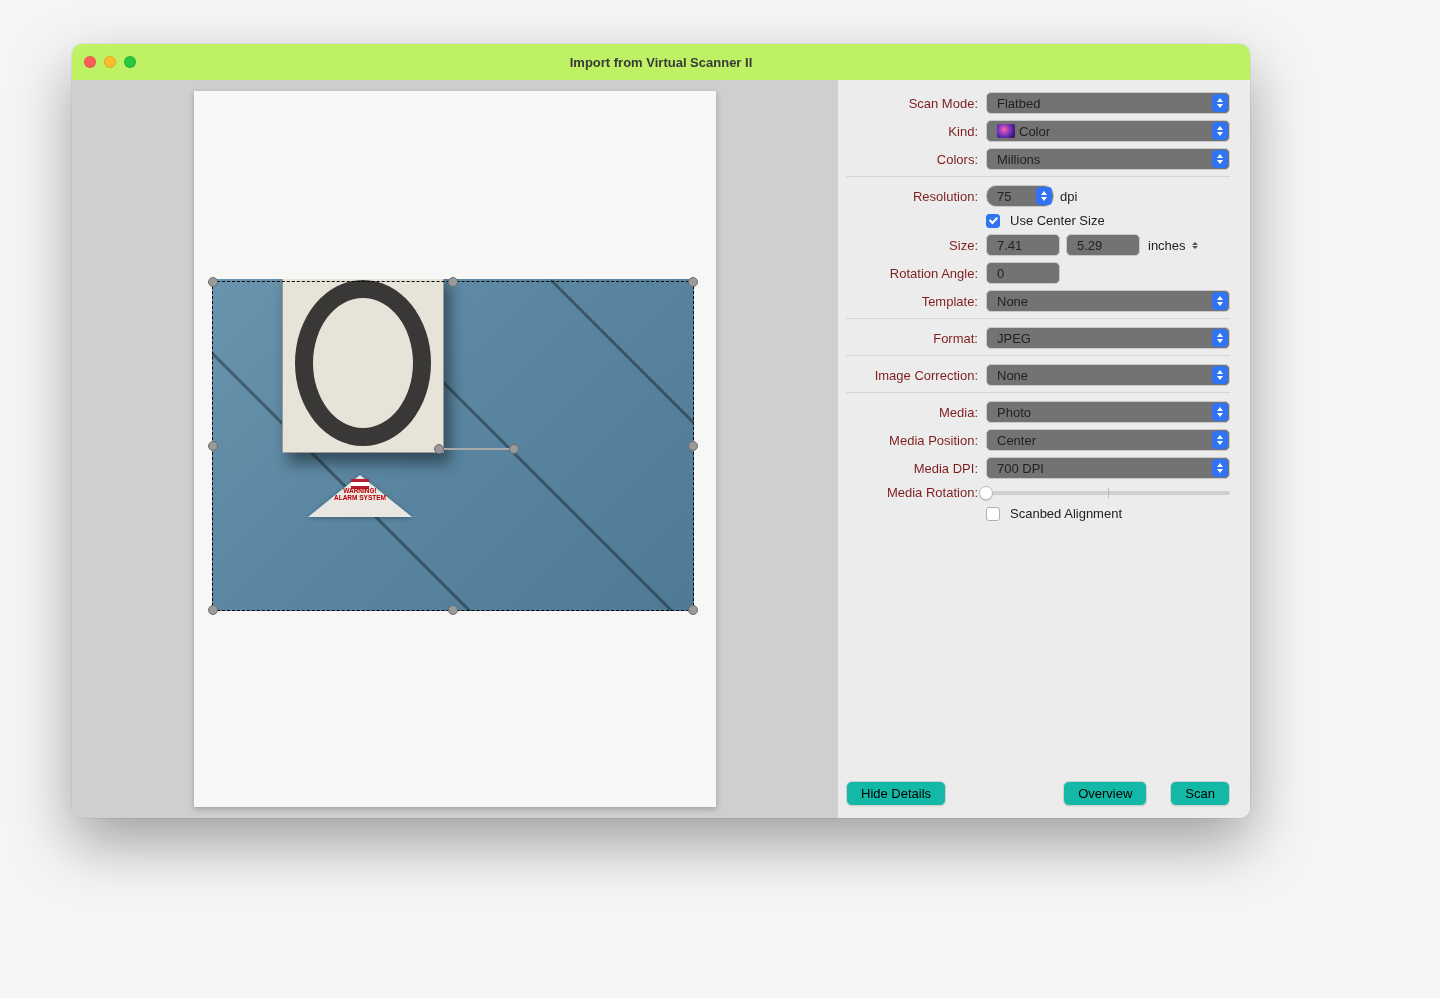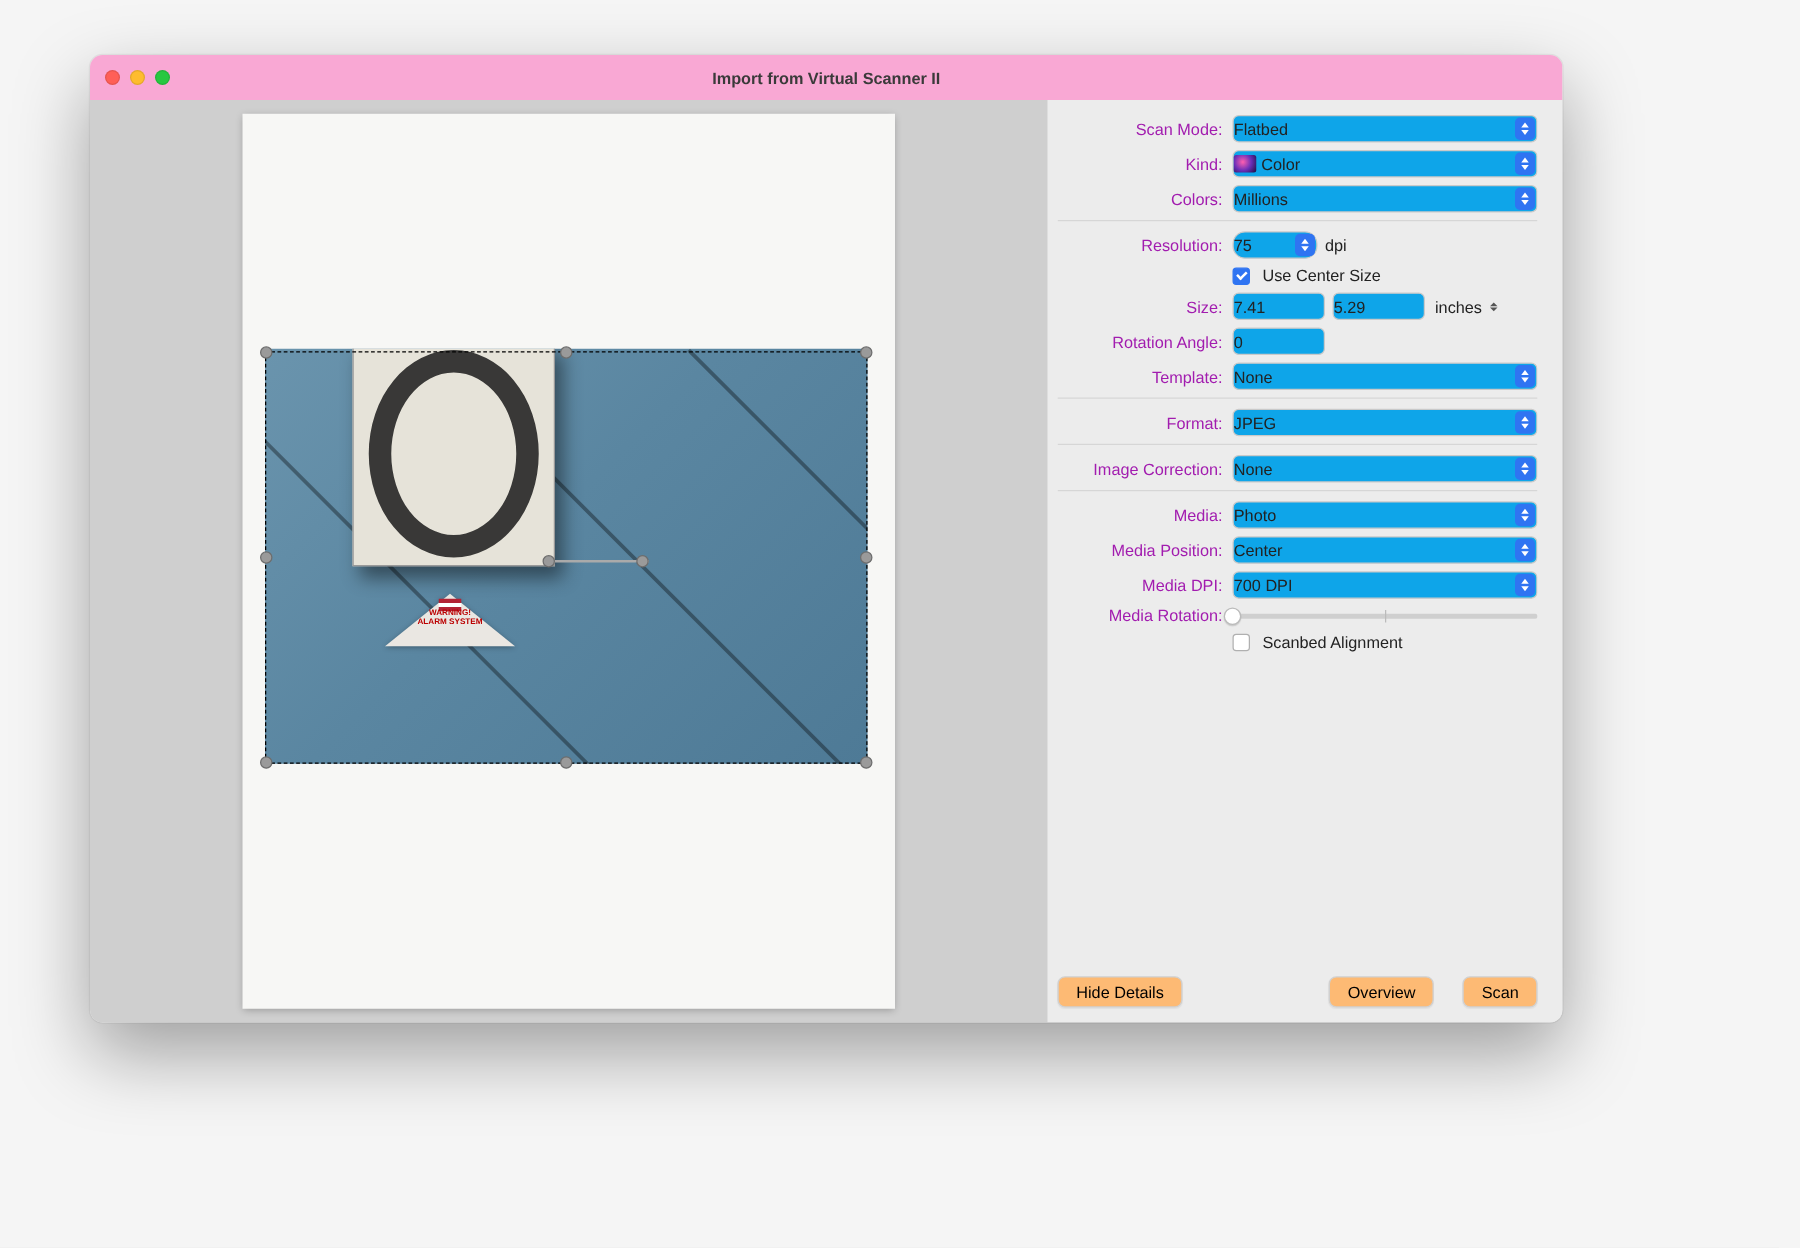--- a/index.html
+++ b/index.html
@@ -21,21 +21,21 @@
     overflow: hidden;
     display: flex;
     flex-direction: column;
   }
   .titlebar {
     height: 36px;
     display: flex;
     align-items: center;
     padding: 0 12px;
     position: relative;
-    background: #f9a8d4;
+    background: #bef264;
     flex-shrink: 0;
     justify-content: flex-end;
   }
   .traffic {
     display: flex; gap: 8px;
     position: absolute; left: 12px; top: 12px;
   }
   .traffic .dot {
     width: 12px; height: 12px; border-radius: 50%;
   }
@@ -192,32 +192,32 @@
   }
   .row {
     display: flex;
     align-items: center;
     margin-bottom: 6px;
   }
   .label {
     width: 140px;
     text-align: right;
     padding-right: 8px;
-    color: #a21caf;
+    color: #7f1d1d;
     font-size: 13px;
   }
   .control { flex: 1; display: flex; align-items: center; gap: 6px; }
   .popup, .stepper, .textfield, .unitpopup {
-    background: #0ea5e9;
+    background: #737373;
     border: 1px solid #c9c9c9;
     border-radius: 5px;
     height: 22px;
     display: flex;
     align-items: center;
-    padding: 0 0;
+    padding: 0 10px;
     font-size: 13px;
     position: relative;
   }
   .popup { width: 100%; }
   .popup .arrows, .unitpopup .arrows {
     position: absolute;
     right: 1px; top: 1px;
     width: 16px; height: calc(100% - 2px);
     background: #2f74f2;
     border-radius: 4px;
@@ -322,21 +322,21 @@
     flex-shrink: 0;
     display: inline-block;
   }
   .bottom-bar {
     display: flex;
     justify-content: space-between;
     align-items: center;
     padding-top: 12px;
   }
   .btn {
-    background: #fdba74;
+    background: #14b8a6;
     border: 0.5px solid #d0d0d0;
     border-radius: 6px;
     padding: 4px 14px;
     font-size: 13px;
     box-shadow: 0 1px 1px rgba(0,0,0,0.05);
     cursor: default;
   }
   .btn-group { display: flex; gap: 23px; }
 </style>
 </head>

